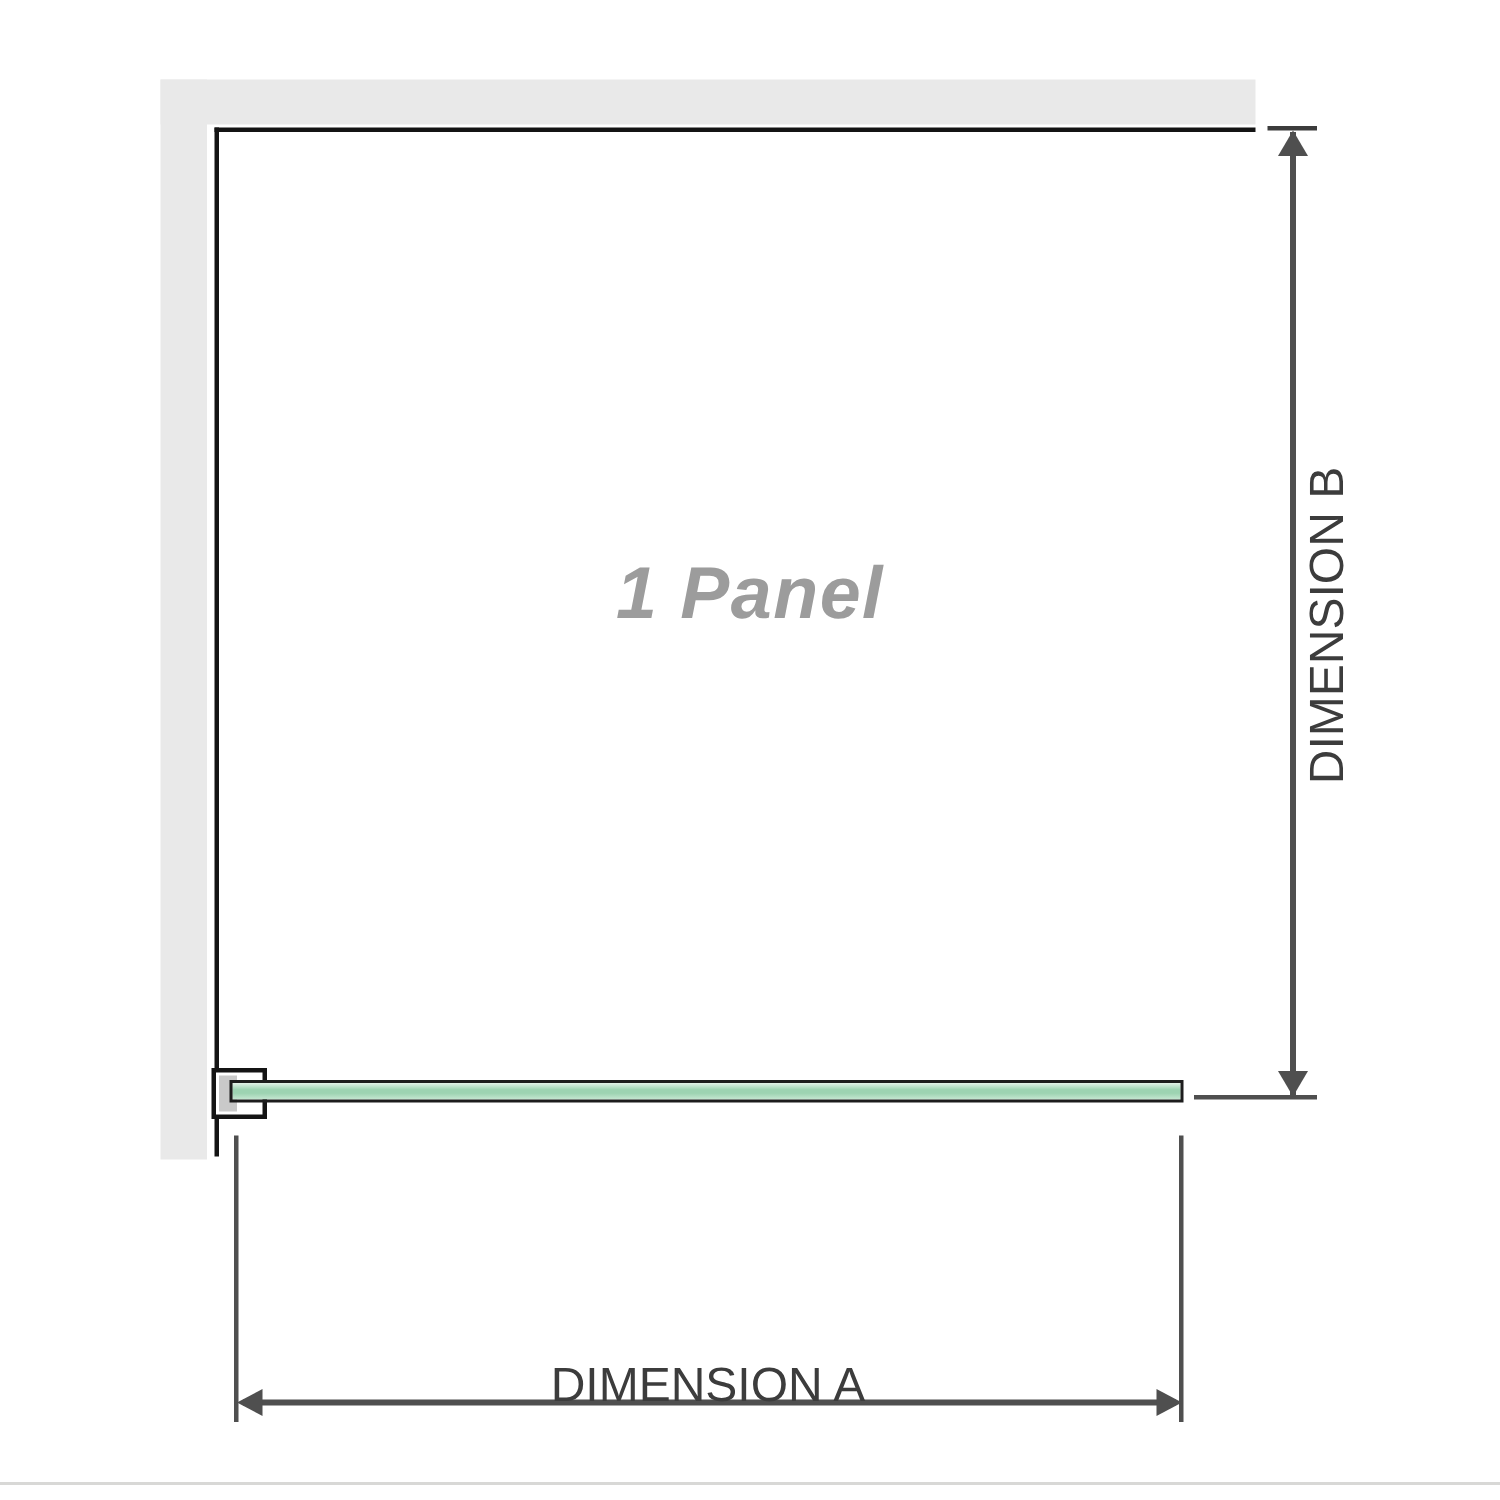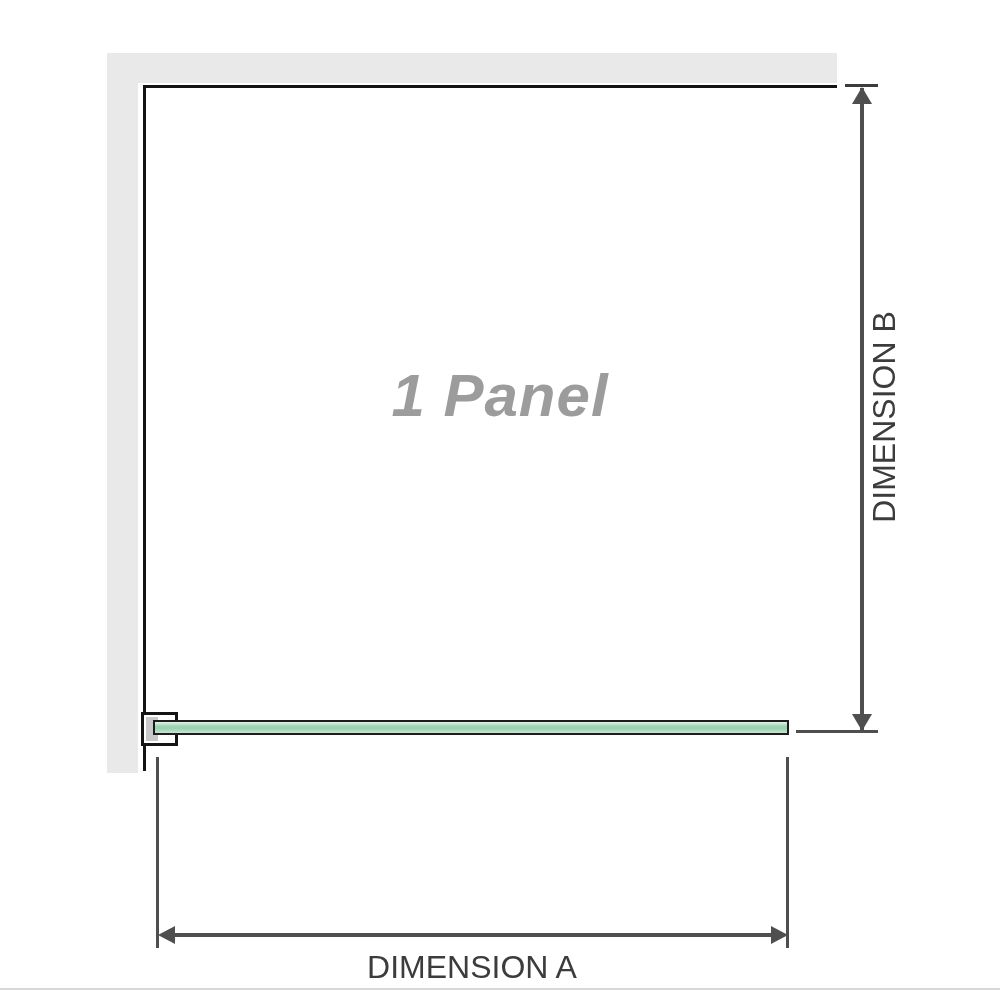--- a/index.html
+++ b/index.html
@@ -40,21 +40,21 @@
     width: 3px; height: 686px;
     background: var(--panel-border, #141414);
   }
 
   
   .panel-label {
     left: 300px; top: 365px;
     width: 400px; height: 62px;
     line-height: 62px;
     text-align: center;
-    font-size: 60px;
+    font-size: 49px;
     font-style: italic;
     font-weight: 600;
     letter-spacing: 1px;
     color: var(--panel-text, #9c9c9c);
   }
 
   
   .bracket {
     left: 141px; top: 712px;
     width: 31px; height: 28px;
@@ -151,21 +151,21 @@
   }
   .dima-ext-left {
     left: 156px; top: 757px;
     width: 3px; height: 191px;
   }
   .dima-ext-right {
     left: 786px; top: 757px;
     width: 3px; height: 191px;
   }
   .dima-label {
-    left: 172px; top: 948px;
+    left: 172px; top: 904px;
     width: 600px; height: 38px;
     line-height: 38px;
     text-align: center;
   }
 
   
   .bottom-divider {
     left: 0; top: 988px;
     width: 1000px; height: 2px;
     background: var(--divider, #d8d8d6);

